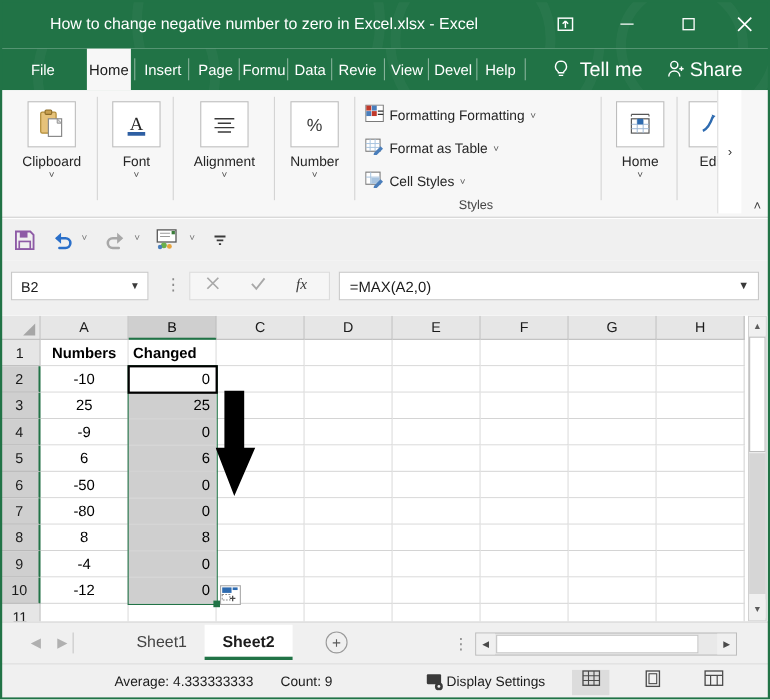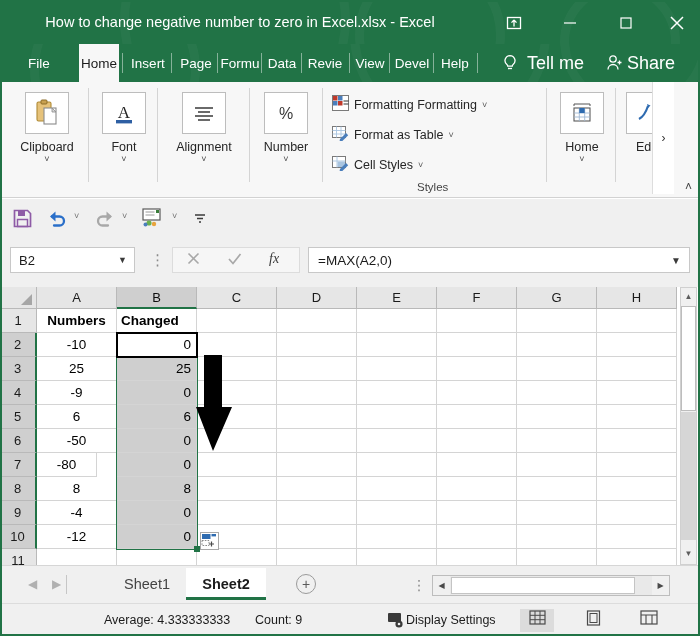--- a/index.html
+++ b/index.html
@@ -573,21 +573,21 @@
 
     <div class="cell center" style="left:37px;top:94px;width:80px;">-9</div>
     <div class="cell right hl" style="left:117px;top:94px;width:80px;">0</div>
 
     <div class="cell center" style="left:37px;top:118px;width:80px;">6</div>
     <div class="cell right hl" style="left:117px;top:118px;width:80px;">6</div>
 
     <div class="cell center" style="left:37px;top:142px;width:80px;">-50</div>
     <div class="cell right hl" style="left:117px;top:142px;width:80px;">0</div>
 
-    <div class="cell center" style="left:37px;top:166px;width:60px;">-80</div>
+    <div class="cell center" style="left:37px;top:166px;width:80px;">-80</div>
     <div class="cell right hl" style="left:117px;top:166px;width:80px;">0</div>
 
     <div class="cell center" style="left:37px;top:190px;width:80px;">8</div>
     <div class="cell right hl" style="left:117px;top:190px;width:80px;">8</div>
 
     <div class="cell center" style="left:37px;top:214px;width:80px;">-4</div>
     <div class="cell right hl" style="left:117px;top:214px;width:80px;">0</div>
 
     <div class="cell center" style="left:37px;top:238px;width:80px;">-12</div>
     <div class="cell right hl" style="left:117px;top:238px;width:80px;">0</div>

